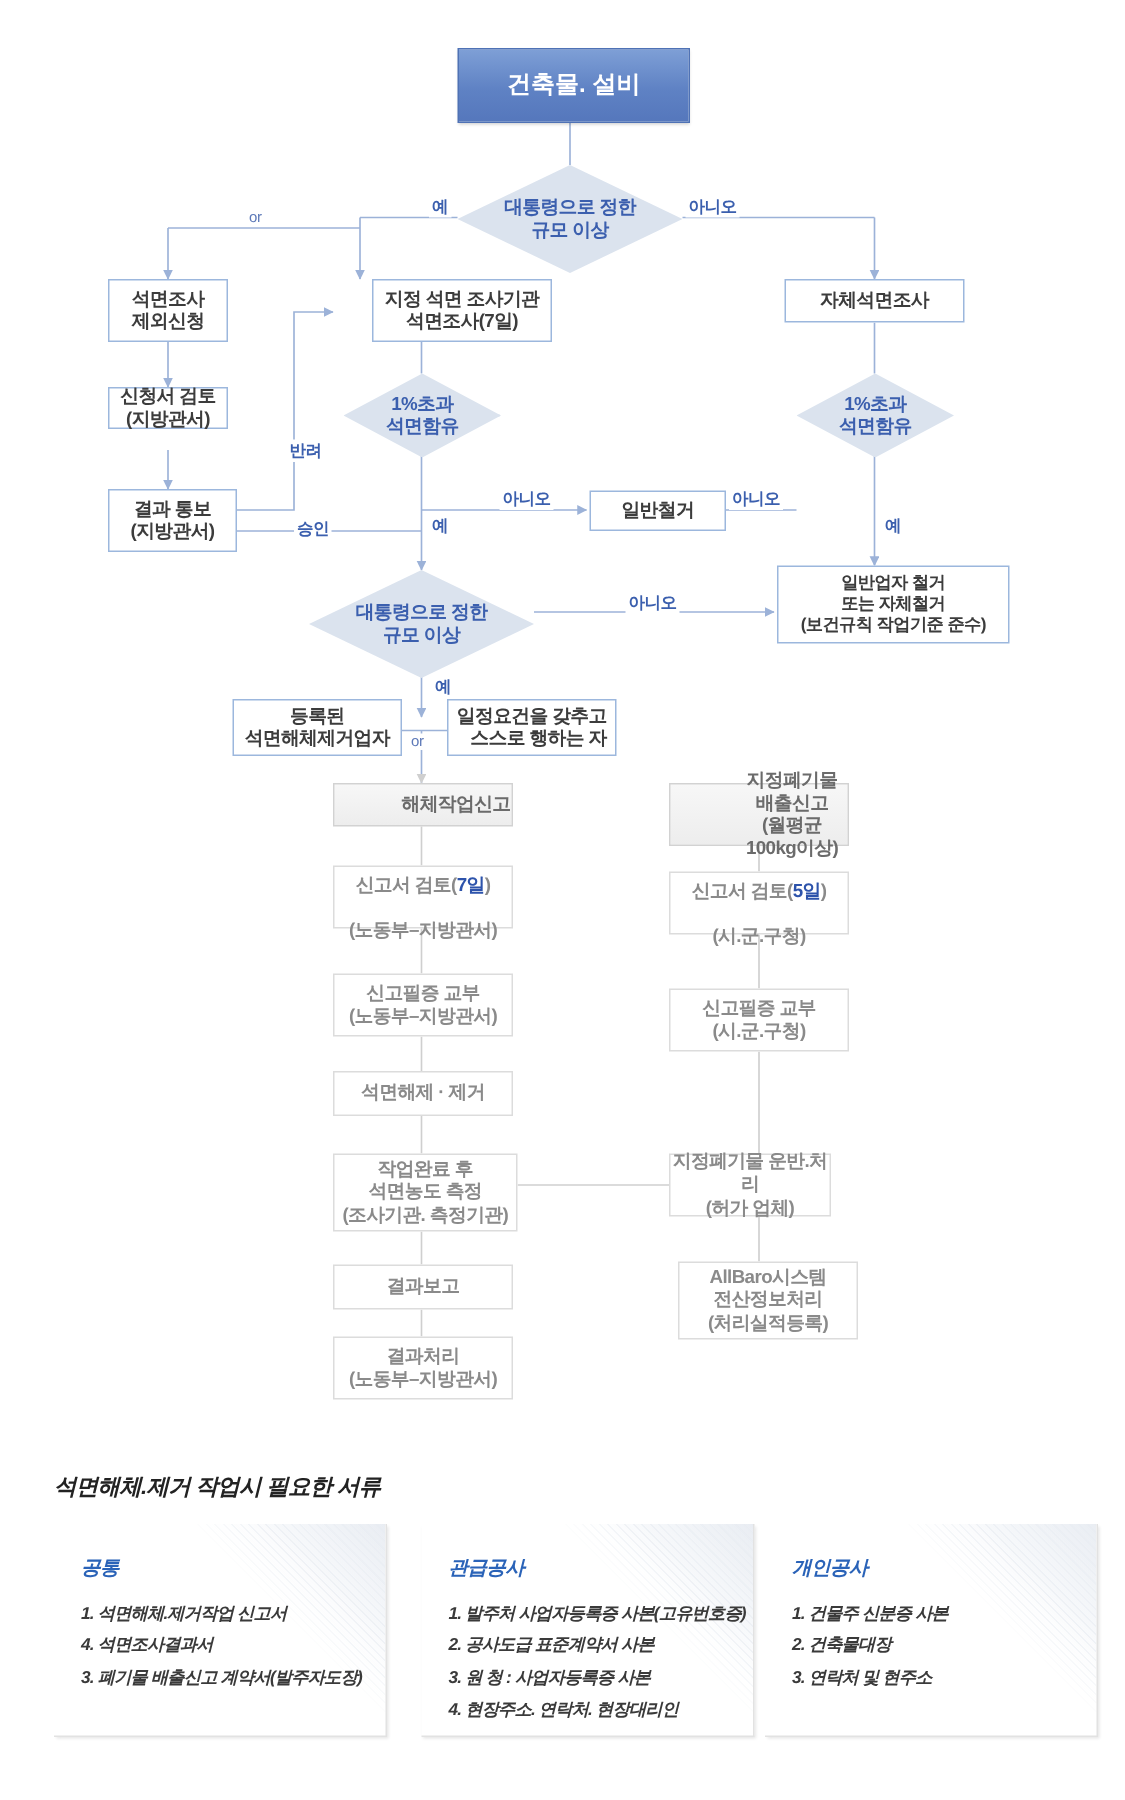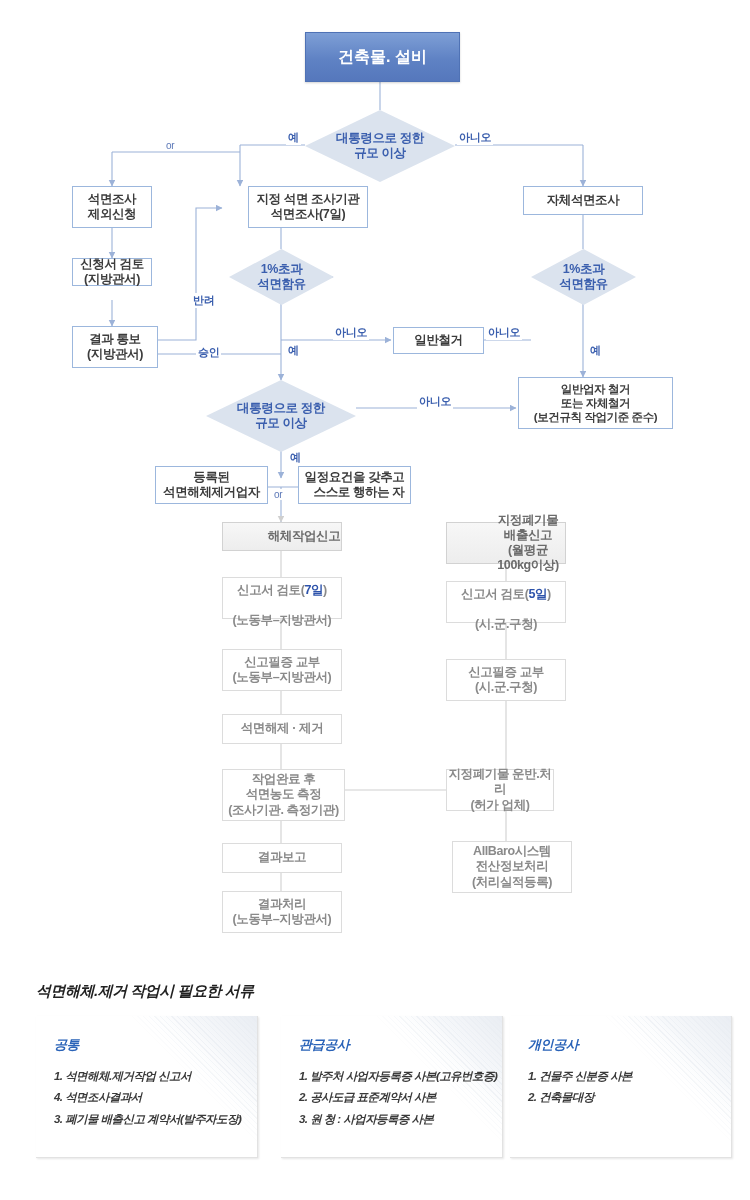--- a/index.html
+++ b/index.html
@@ -309,23 +309,25 @@
       <li>3. 폐기물 배출신고 계약서(발주자도장)</li>
     </ul>
   </div>
 
   <div class="card" style="left:281px;width:222px;">
     <div class="card-head">관급공사</div>
     <ul class="card-list">
       <li>1. 발주처 사업자등록증 사본(고유번호증)</li>
       <li>2. 공사도급 표준계약서 사본</li>
       <li>3. 원 청 : 사업자등록증 사본</li>
+      <li>4. 현장주소. 연락처. 현장대리인</li>
     </ul>
   </div>
 
   <div class="card" style="left:510px;width:222px;">
     <div class="card-head">개인공사</div>
     <ul class="card-list">
       <li>1. 건물주 신분증 사본</li>
       <li>2. 건축물대장</li>
+      <li>3. 연락처 및 현주소</li>
     </ul>
   </div>
 </div>
 
 </body></html>

